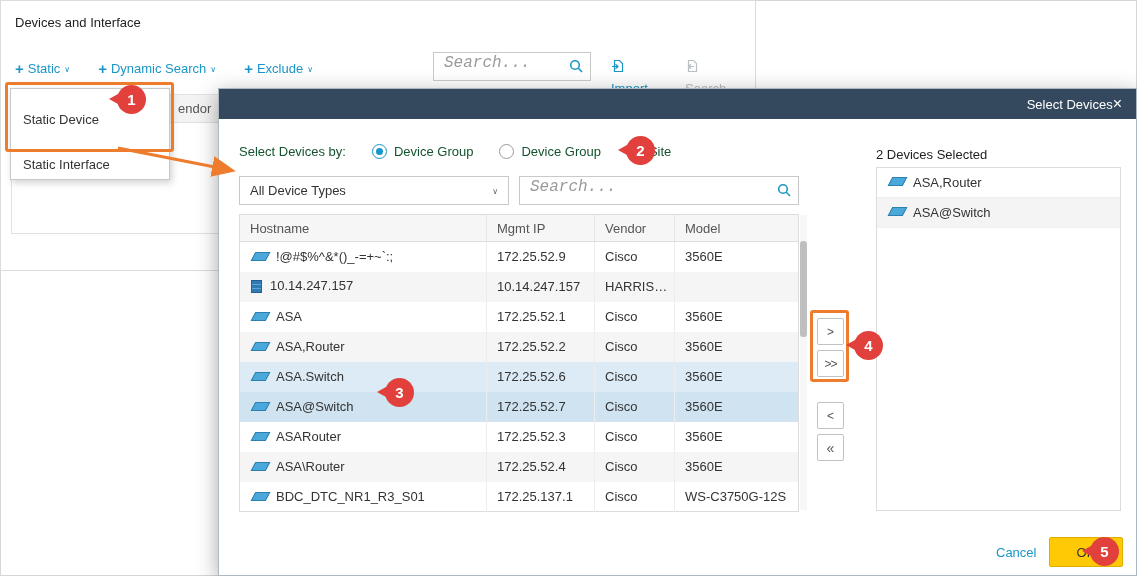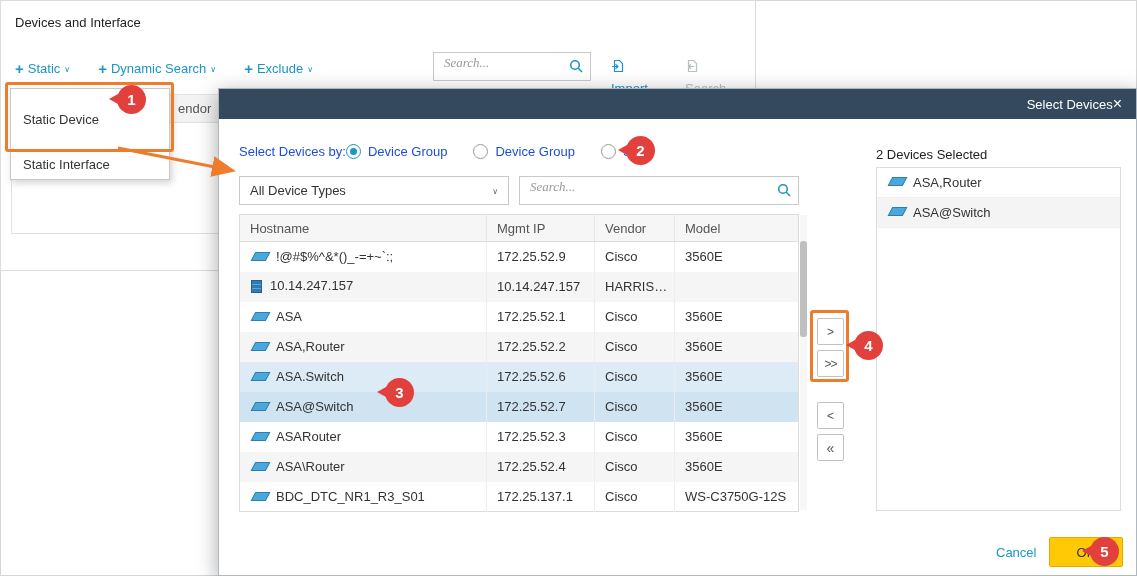--- a/index.html
+++ b/index.html
@@ -13,21 +13,21 @@
 
   
   #bg-panel{position:absolute; left:0; top:0; width:756px; height:271px; background:#fff; border:1px solid #dcdcdc;}
   #bg-title{position:absolute; left:14px; top:14px; font-size:13px; color:#222;}
   #bg-toolbar{position:absolute; left:14px; top:56px; display:flex; gap:28px; align-items:center; height:22px;}
   .tb-link{color:var(--accent); font-size:13px; display:flex; align-items:center; gap:4px; cursor:pointer; white-space:nowrap;}
   .tb-plus{font-size:15px; font-weight:700; line-height:1;}
   .tb-caret{font-size:8px; margin-top:2px;}
   .search-wrap{position:absolute;}
   .search-wrap input{width:100%; height:100%; border:1px solid #c9c9c9; padding:0 30px 7px 10px;
-                     font-size:13px; font-family:Liberation Serif, serif; color:#333; outline:none; background:#fff;}
+                     font-size:16px; font-family:Liberation Mono, monospace; color:#333; outline:none; background:#fff;}
   .search-wrap input::placeholder{color:#9a9a9a; font-style:italic;}
   .search-wrap .mag{position:absolute; right:7px; top:6px; pointer-events:none;}
   #bg-search{left:432px; top:51px; width:158px; height:29px;}
   .io-btn{position:absolute; display:flex; align-items:flex-start; gap:5px; font-size:13px; cursor:pointer;flex-direction:column;}
   #bg-import{left:610px; top:58px; color:var(--accent);}
   #bg-export{left:684px; top:58px; color:#b9c0c4;}
   #bg-table{position:absolute; left:10px; top:93px; width:330px; height:140px; border:1px solid #e2e2e2; background:#fff;}
   #bg-table .hdr{height:28px; background:#f3f3f3; border-bottom:1px solid #e0e0e0; position:relative;}
   #bg-table .hdr span{position:absolute; left:166px; top:6px; font-size:13px; color:#555;}
 
@@ -36,21 +36,21 @@
                box-shadow:2px 3px 7px rgba(0,0,0,.18); z-index:5;}
   .menu-item{height:29px; line-height:29px; padding-left:12px; font-size:13px; color:#333; cursor:pointer;margin-top:16px;}
 
   
   #modal{position:absolute; left:218px; top:88px; width:919px; height:488px; background:#fff;
          border:1px solid #aeb8c0; box-shadow:0 5px 20px rgba(0,0,0,.35); z-index:10;}
   #modal-header{height:30px; background:var(--modal-header); display:flex; align-items:center;
                 justify-content:flex-end; padding:0 14px 0 20px;}
   #modal-title{color:#fff; font-size:13px;}
   #modal-close{color:#fff; font-size:16px; line-height:1; cursor:pointer;}
-  #by-row{position:absolute; left:20px; top:47px; height:30px; display:flex; align-items:center; font-size:13px; color:#1d4ed8;justify-content:space-between;}
+  #by-row{position:absolute; left:20px; top:47px; height:30px; display:flex; align-items:center; gap:26px; font-size:13px; color:#14532d;justify-content:space-between;}
   .radio-group{display:flex; align-items:center; gap:26px;}
   .radio-opt{display:flex; align-items:center; gap:7px; cursor:pointer;}
   .radio{width:15px; height:15px; border:1px solid #9a9a9a; border-radius:50%; background:#fff; display:inline-block; position:relative;}
   .radio.selected{border-color:var(--accent);}
   .radio.selected::after{content:""; position:absolute; left:3px; top:3px; width:7px; height:7px; border-radius:50%; background:var(--accent);}
   #type-select{position:absolute; left:20px; top:87px; width:270px; height:29px; border:1px solid #c9c9c9;
                font-size:13px; color:#333; display:flex; align-items:center; padding:0 24px 0 10px; cursor:pointer; background:#fff;}
   #type-select .sel-caret{position:absolute; right:10px; top:10px; font-size:8px; color:#666;}
   #modal-search{left:300px; top:87px; width:280px; height:29px;}
 

